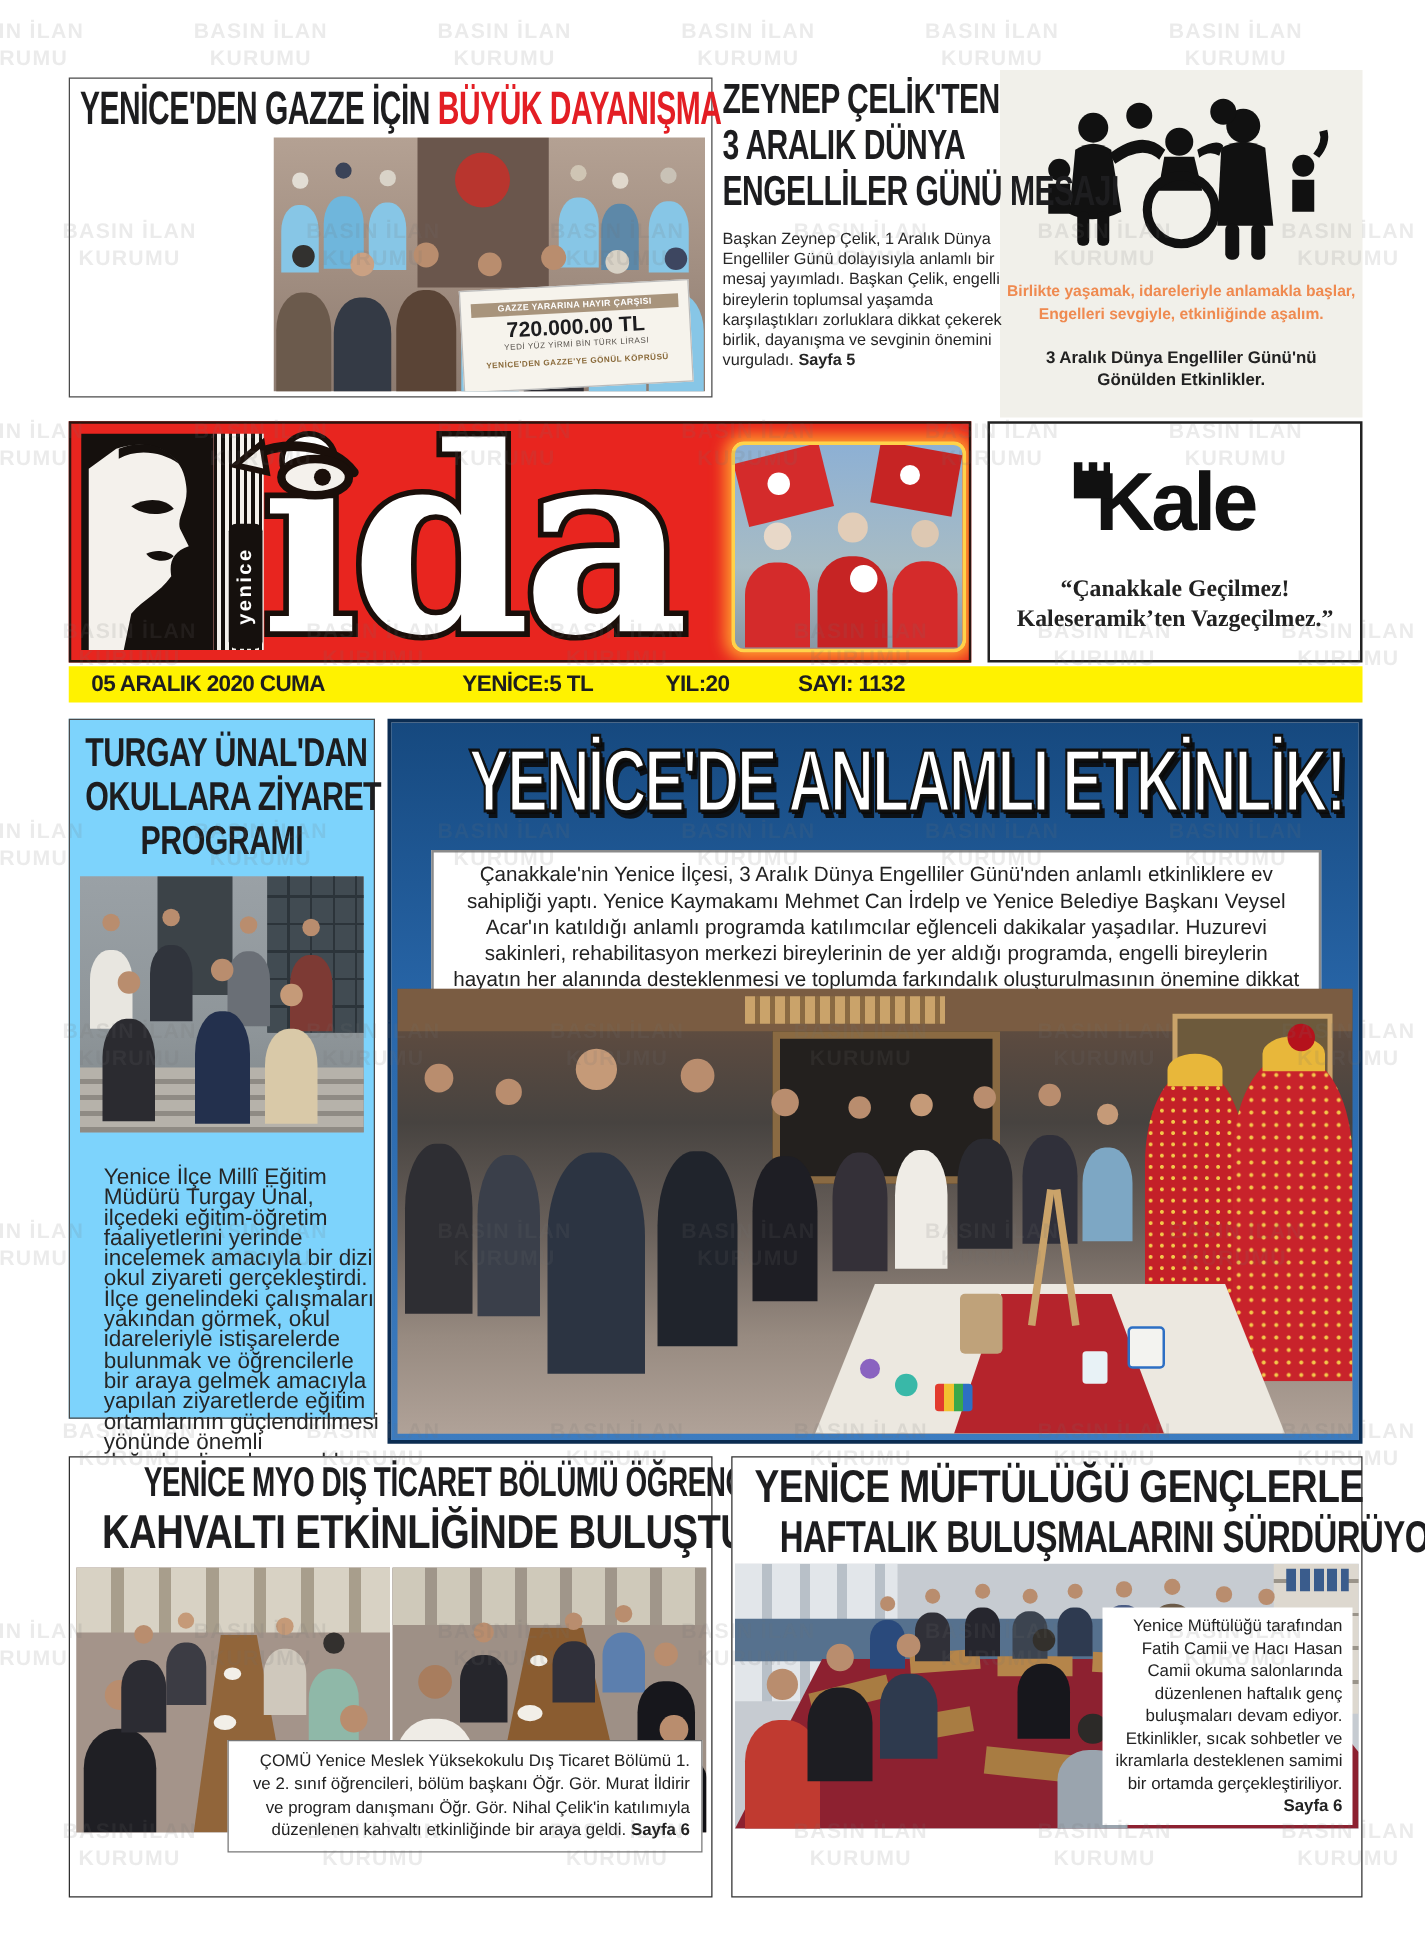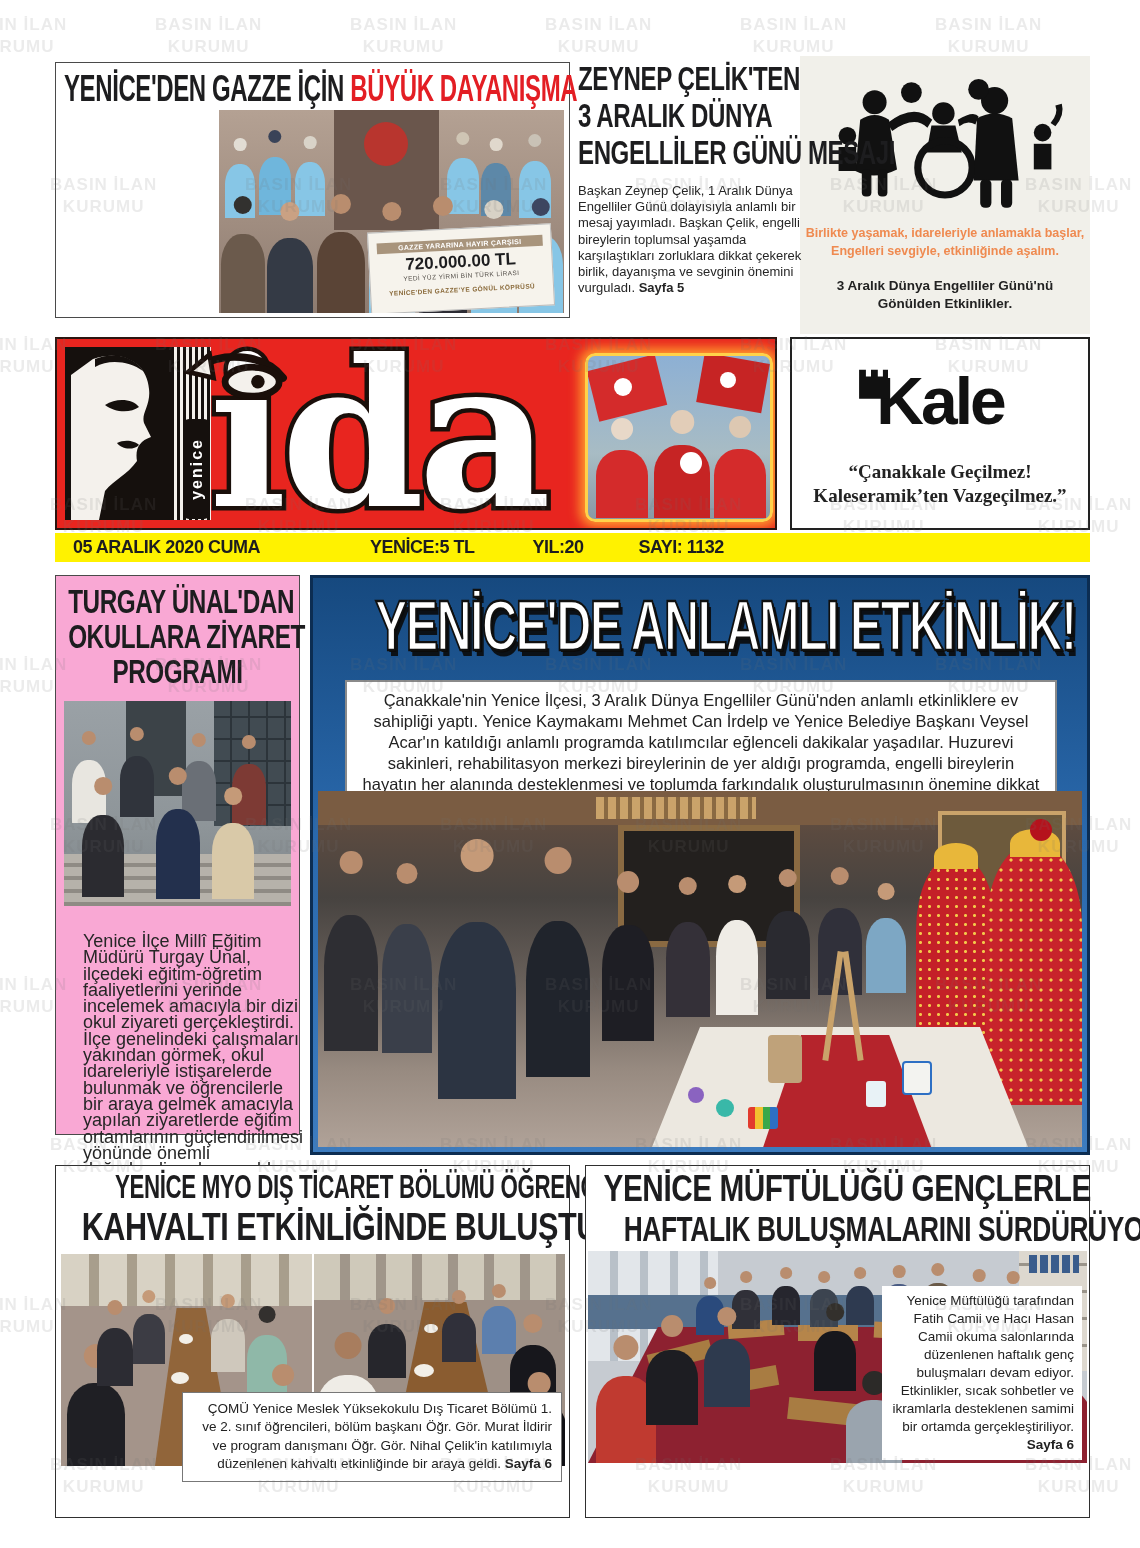--- a/index.html
+++ b/index.html
@@ -141,21 +141,21 @@
   <div style="position:absolute;left:0;right:0;top:146px;font-family:'Liberation Serif',serif;font-weight:bold;font-size:19px;color:#222">Kaleseramik’ten Vazgeçilmez.”</div>
 </div>
 
 <div style="position:absolute;left:55px;top:533px;width:1035px;height:29px;background:#fff200;display:flex;align-items:center;font-weight:bold;font-size:18px;letter-spacing:-.5px">
   <span style="margin-left:18px">05 ARALIK 2020 CUMA</span>
   <span style="margin-left:110px">YENİCE:5 TL</span>
   <span style="margin-left:58px">YIL:20</span>
   <span style="margin-left:55px">SAYI: 1132</span>
 </div>
 
-<div class="art" style="left:55px;top:575px;width:245px;height:560px;background:#f9a8d4;border:1px solid #4a4a4a">
+<div class="art" style="left:55px;top:575px;width:245px;height:560px;background:#7dd3fc;border:1px solid #4a4a4a">
   <div class="hl cx oc" style="font-size:27px;--sx:.9;--sy:1.2;text-align:center;margin-top:8px;height:35px">TURGAY ÜNAL'DAN</div>
   <div class="hl cx oc" style="font-size:27px;--sx:.9;--sy:1.2;text-align:center;height:35px">OKULLARA ZİYARET</div>
   <div class="hl cx oc" style="font-size:27px;--sx:.9;--sy:1.2;text-align:center;height:35px">PROGRAMI</div>
   <div class="ph" style="left:8px;top:125px;width:227px;height:205px;background:linear-gradient(180deg,#9aa1a6 0%,#8e9599 60%,#7f8689 100%)">
     <div style="position:absolute;left:150px;top:0;width:77px;height:125px;background:#414b52;
                 background-image:repeating-linear-gradient(90deg,transparent 0 16px,#2c343a 16px 18px),repeating-linear-gradient(0deg,transparent 0 20px,#2c343a 20px 22px)"></div>
     <div style="position:absolute;left:62px;top:0;width:60px;height:95px;background:#3c4348"></div>
     <div style="position:absolute;left:0;bottom:0;width:100%;height:52px;background:repeating-linear-gradient(180deg,#b6b2aa 0 9px,#8f8b84 9px 13px)"></div>
     <i class="pers" style="left:8px;top:30px;width:34px;height:92px;--coat:#e8e6e0;--skin:#b98d6e"></i>
     <i class="pers" style="left:56px;top:26px;width:34px;height:90px;--coat:#30343c;--skin:#b98d6e"></i>

